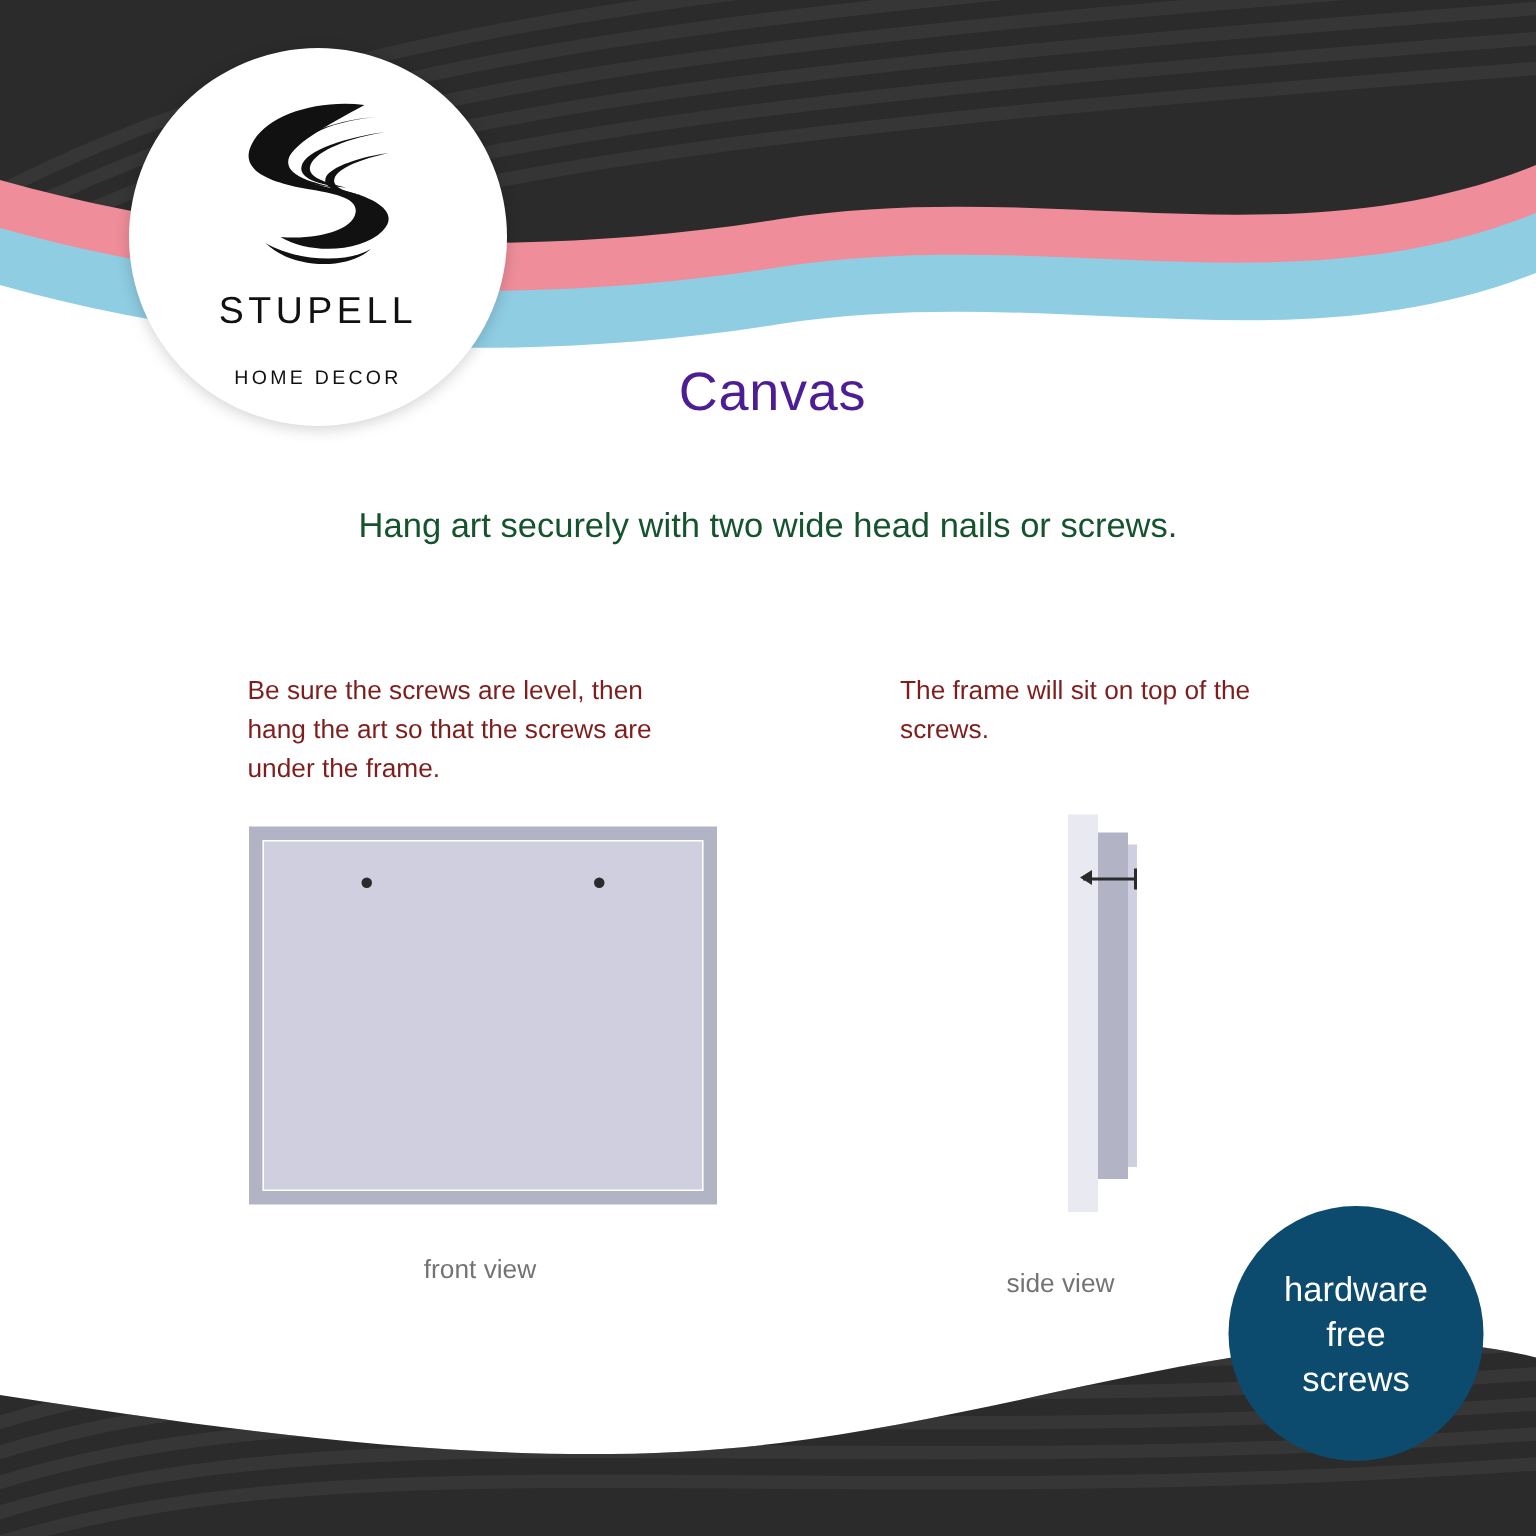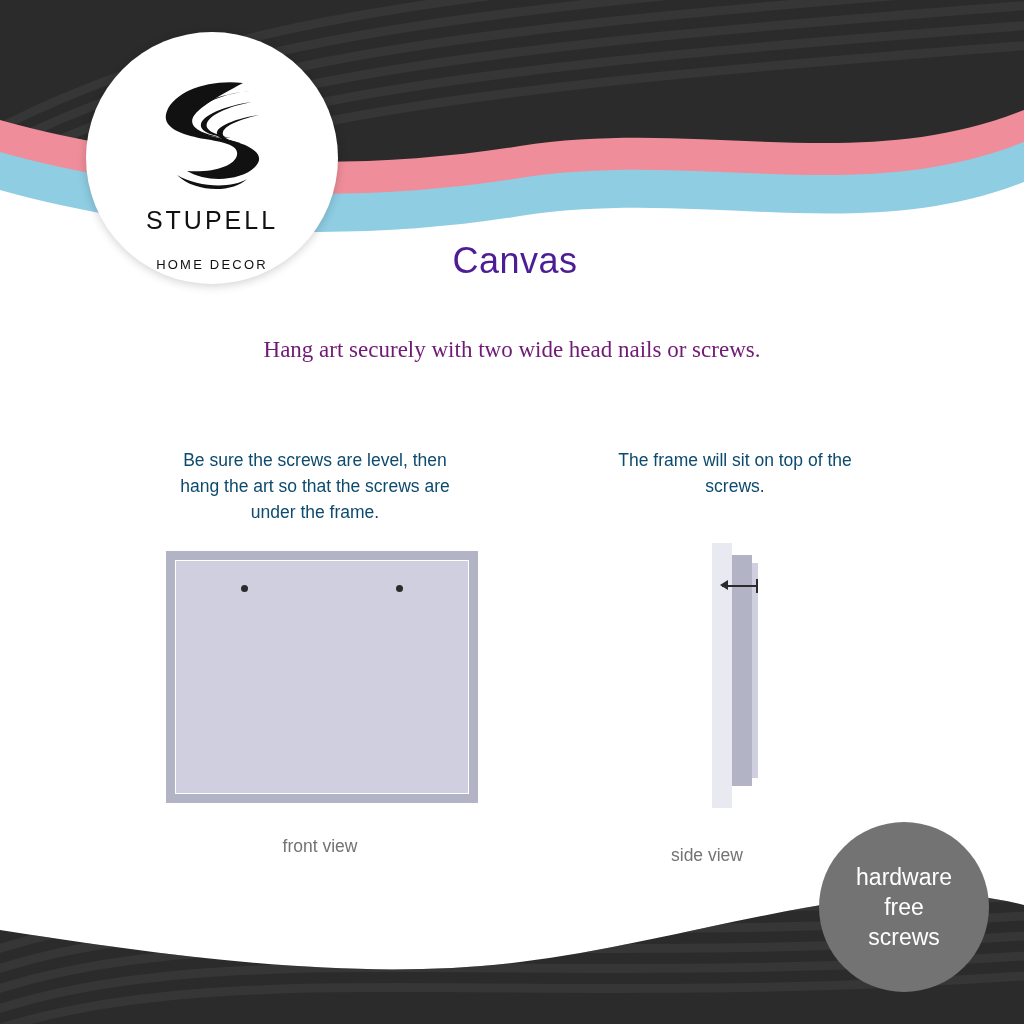--- a/index.html
+++ b/index.html
@@ -34,21 +34,21 @@
     left: 86px;
     top: 32px;
     width: 252px;
     height: 252px;
     border-radius: 50%;
     background: #ffffff;
     box-shadow: 0 2px 10px rgba(0,0,0,0.18);
     display: flex;
     flex-direction: column;
     align-items: center;
-    justify-content: center;
+    justify-content: flex-start;
     z-index: 5;
   }
   #logo-mark {
     margin-top: 30px;
     width: 130px;
     height: 125px;
   }
   #logo-name {
     font-size: 25px;
     letter-spacing: 3px;
@@ -90,31 +90,29 @@
   }
 
   
   #main-instruction {
     position: absolute;
     left: 62px;
     top: 337px;
     width: 900px;
     text-align: center;
     font-size: 23px;
-    color: #701a75;
-    font-family: Liberation Serif, serif;
+    color: #14532d;
   }
 
   
   .col-caption {
     position: absolute;
     font-size: 17.5px;
     line-height: 26px;
-    color: #0c4a6e;
-    text-align: center;
+    color: #7f1d1d;
   }
   #front-caption {
     left: 165px;
     top: 447px;
     width: 300px;
   }
   #side-caption {
     left: 600px;
     top: 447px;
     width: 270px;
@@ -222,25 +220,25 @@
     color: #737373;
     text-align: center;
   }
   #front-label { left: 170px; top: 836px; width: 300px; }
   #side-label { left: 612px; top: 845px; width: 190px; }
 
   
   #hardware-badge {
     position: absolute;
     left: 819px;
-    top: 822px;
+    top: 804px;
     width: 170px;
     height: 170px;
     border-radius: 50%;
-    background: #737373;
+    background: #0c4a6e;
     display: flex;
     flex-direction: column;
     align-items: center;
     justify-content: center;
     z-index: 6;
   }
   #hardware-badge span {
     display: block;
     font-size: 23px;
     color: #ffffff;

